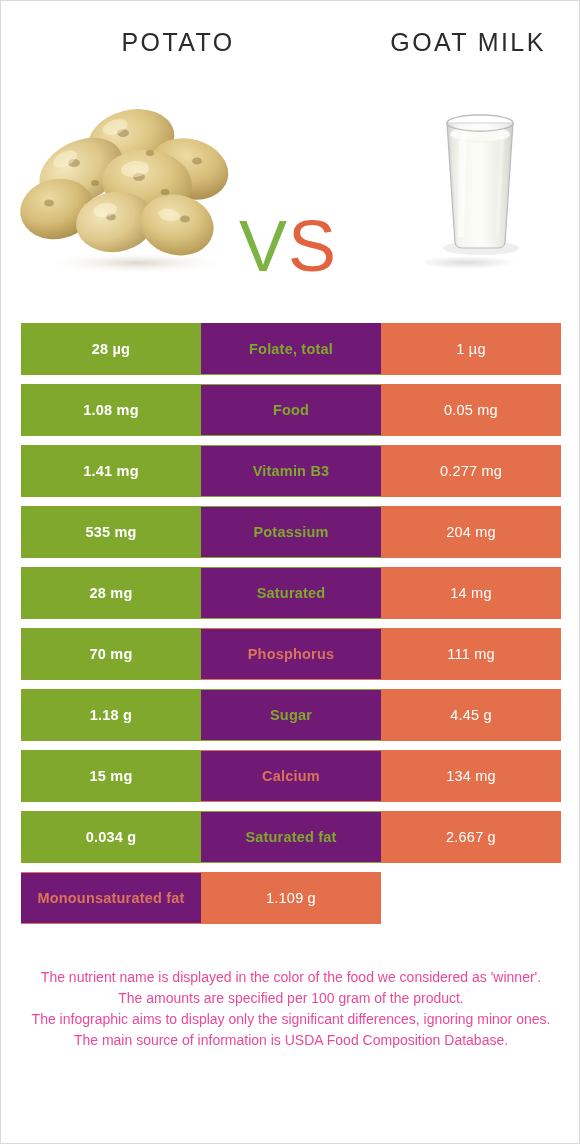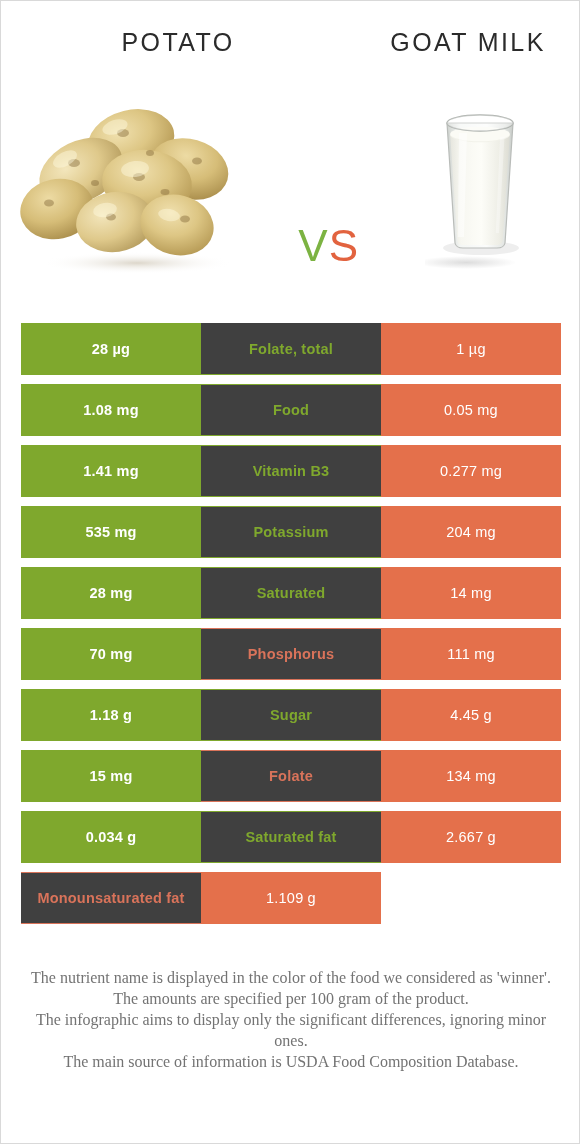--- a/index.html
+++ b/index.html
@@ -38,22 +38,22 @@
 
   
   .hero{
     position:absolute;top:78px;left:0;width:580px;height:215px;
   }
   .hero-left{
     position:absolute;left:18px;top:18px;width:230px;height:180px;
   }
   .hero-vs{
     position:absolute;left:238px;top:132px;width:120px;height:80px;
-    font-size:44px;font-weight:400;letter-spacing:1px;
-    line-height:70px;text-align:right;
+    font-size:72px;font-weight:400;letter-spacing:1px;
+    line-height:70px;text-align:left;
   }
   .vs-v{color:#7CB342;}
   .vs-s{color:#E2633F;}
   .hero-right{
     position:absolute;left:420px;top:22px;width:120px;height:170px;
   }
 
   
   .potato-pile{position:absolute;inset:0;}
 
@@ -78,38 +78,38 @@
     letter-spacing:.2px;
     margin-top:8px;
   }
   .cell-left{
     background:#7FA82D;color:#ffffff;font-weight:600;
   }
   .cell-right{
     background:#E4704B;color:#ffffff;font-weight:400;
   }
   .cell-mid{
-    background:#404040;
+    background:#701a75;
     font-weight:700;
     font-size:14.5px;
     border-top:1px solid transparent;
     border-bottom:1px solid transparent;
   }
   .cell-mid.win-left{color:#7FA82D;border-top-color:#7FA82D;border-bottom-color:#7FA82D;}
   .cell-mid.win-right{color:#D9735A;border-top-color:#D9735A;border-bottom-color:#D9735A;}
   .row:first-child .cell-mid{border-top-color:transparent;}
 
   
   .footer{
     position:absolute;left:30px;top:966px;width:520px;
     text-align:center;
-    font-size:16px;
+    font-size:14px;
     line-height:21px;
-    color:#737373;
-    font-family:Liberation Serif, serif;
+    color:#ec4899;
+    font-family:Liberation Sans, sans-serif;
   }
   .footer div{white-space:normal;}
 </style>
 </head>
 <body>
 
 <div class="page">
 
   <div class="titles">
     <div class="title">Potato</div>
@@ -251,21 +251,21 @@
         <div class="cell cell-mid win-right">Phosphorus</div>
         <div class="cell cell-right">111 mg</div>
       </div>
       <div class="row">
         <div class="cell cell-left">1.18 g</div>
         <div class="cell cell-mid win-left">Sugar</div>
         <div class="cell cell-right">4.45 g</div>
       </div>
       <div class="row">
         <div class="cell cell-left">15 mg</div>
-        <div class="cell cell-mid win-right">Folate</div>
+        <div class="cell cell-mid win-right">Calcium</div>
         <div class="cell cell-right">134 mg</div>
       </div>
       <div class="row">
         <div class="cell cell-left">0.034 g</div>
         <div class="cell cell-mid win-left">Saturated fat</div>
         <div class="cell cell-right">2.667 g</div>
       </div>
       <div class="row">
         <div class="cell cell-mid win-right">Monounsaturated fat</div>
         <div class="cell cell-right">1.109 g</div>

